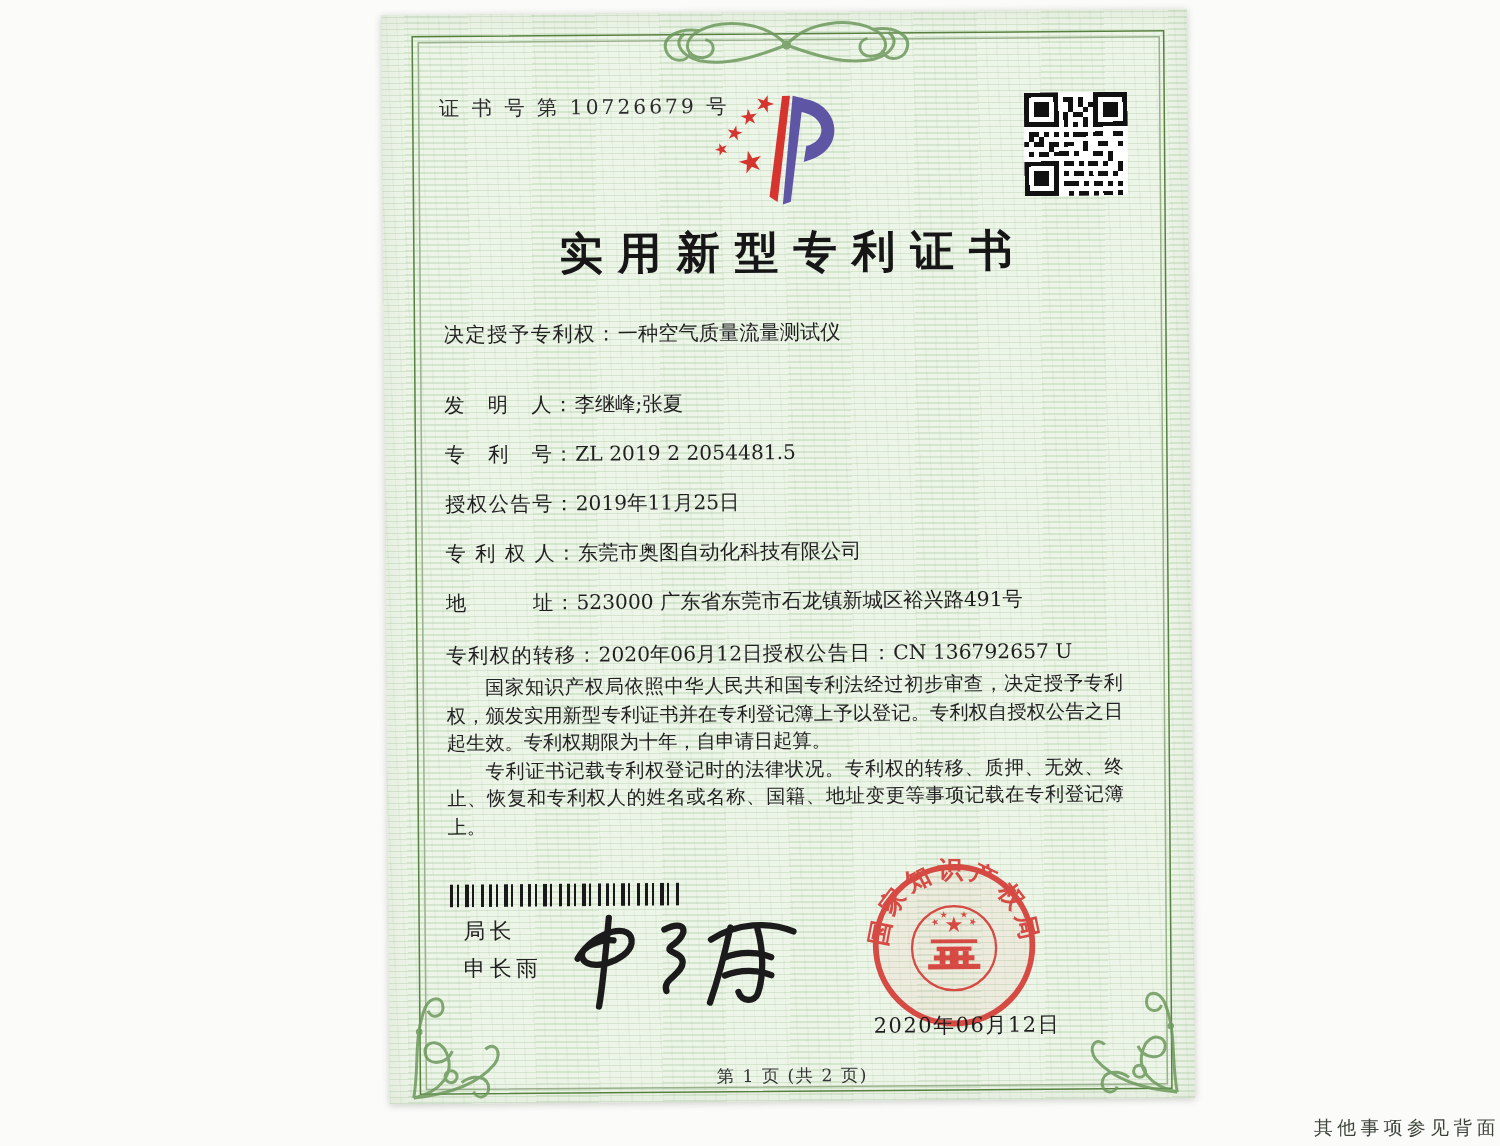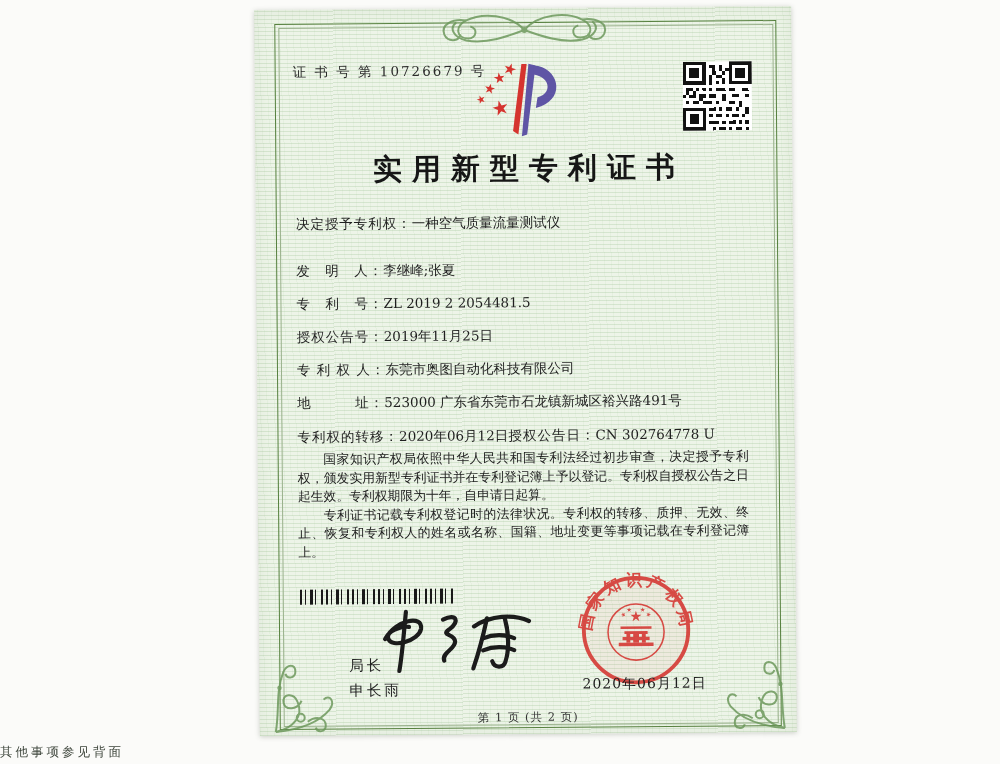--- a/index.html
+++ b/index.html
@@ -43,27 +43,27 @@
   .body-text p{margin:0;text-indent:2em;}
   .barcode{
     position:absolute;left:41px;top:580px;width:156px;height:15px;
     background-image:repeating-linear-gradient(90deg,
       #191919 0 2px, rgba(0,0,0,0) 2px 5px,
       #191919 5px 6px, rgba(0,0,0,0) 6px 10px,
       #191919 10px 13px, rgba(0,0,0,0) 13px 15px,
       #191919 15px 16px, rgba(0,0,0,0) 16px 21px,
       #191919 21px 23px, rgba(0,0,0,0) 23px 26px);
   }
-  .sig-block{position:absolute;left:50px;top:644px;font-size:14.5px;color:#222;line-height:25px;letter-spacing:3px;margin-left:40px;}
+  .sig-block{position:absolute;left:50px;top:600px;font-size:14.5px;color:#222;line-height:25px;letter-spacing:3px;}
   .signature{position:absolute;left:118px;top:598px;width:165px;height:72px;}
   .seal{position:absolute;left:319px;top:565px;width:116px;height:116px;}
   .seal svg{position:absolute;left:0;top:0;width:116px;height:116px;opacity:.88;}
   .seal-date{position:absolute;left:4px;top:103px;width:128px;font-size:14px;color:#1d1d1d;white-space:nowrap;letter-spacing:1px;font-family:"DejaVu Serif","Liberation Serif",serif;}
   .page-num{position:absolute;left:0;top:702px;width:100%;text-align:center;font-size:11.5px;color:#333;letter-spacing:1px;}
-  .back-note{position:absolute;left:0;top:744px;width:1000px;text-align:left;font-size:12.5px;color:#3c443a;letter-spacing:3px;}
+  .back-note{position:absolute;left:0;top:744px;width:1000px;text-align:right;font-size:12.5px;color:#3c443a;letter-spacing:3px;}
 </style>
 </head>
 <body>
 
 <div class="page">
 
   <div class="frame">
     <div class="frame-inner"></div>
   </div>
 
@@ -152,21 +152,21 @@
     <div class="frow gap"><span class="flabel">决定授予专利权：</span><span class="fvalue">一种空气质量流量测试仪</span></div>
     <div class="frow"><span class="flabel">发　明　人：</span><span class="fvalue">李继峰;张夏</span></div>
     <div class="frow"><span class="flabel">专　利　号：</span><span class="fvalue">ZL 2019 2 2054481.5</span></div>
     <div class="frow"><span class="flabel">授权公告号：</span><span class="fvalue">2019年11月25日</span></div>
     <div class="frow"><span class="flabel">专 利 权 人：</span><span class="fvalue">东莞市奥图自动化科技有限公司</span></div>
     <div class="frow"><span class="flabel">地　　　址：</span><span class="fvalue">523000 广东省东莞市石龙镇新城区裕兴路491号</span></div>
   </div>
 
   <div class="grant-row">
     <span><span class="flabel">专利权的转移：</span><span>2020年06月12日</span></span>
-    <span class="grant-no"><span class="flabel">授权公告日：</span><span>CN 302764778 U</span></span>
+    <span class="grant-no"><span class="flabel">授权公告日：</span><span>CN 136792657 U</span></span>
   </div>
 
   <div class="body-text">
     <p>国家知识产权局依照中华人民共和国专利法经过初步审查，决定授予专利权，颁发实用新型专利证书并在专利登记簿上予以登记。专利权自授权公告之日起生效。专利权期限为十年，自申请日起算。</p>
     <p>专利证书记载专利权登记时的法律状况。专利权的转移、质押、无效、终止、恢复和专利权人的姓名或名称、国籍、地址变更等事项记载在专利登记簿上。</p>
   </div>
 
   <div class="barcode"></div>
 
   <div class="sig-block">

